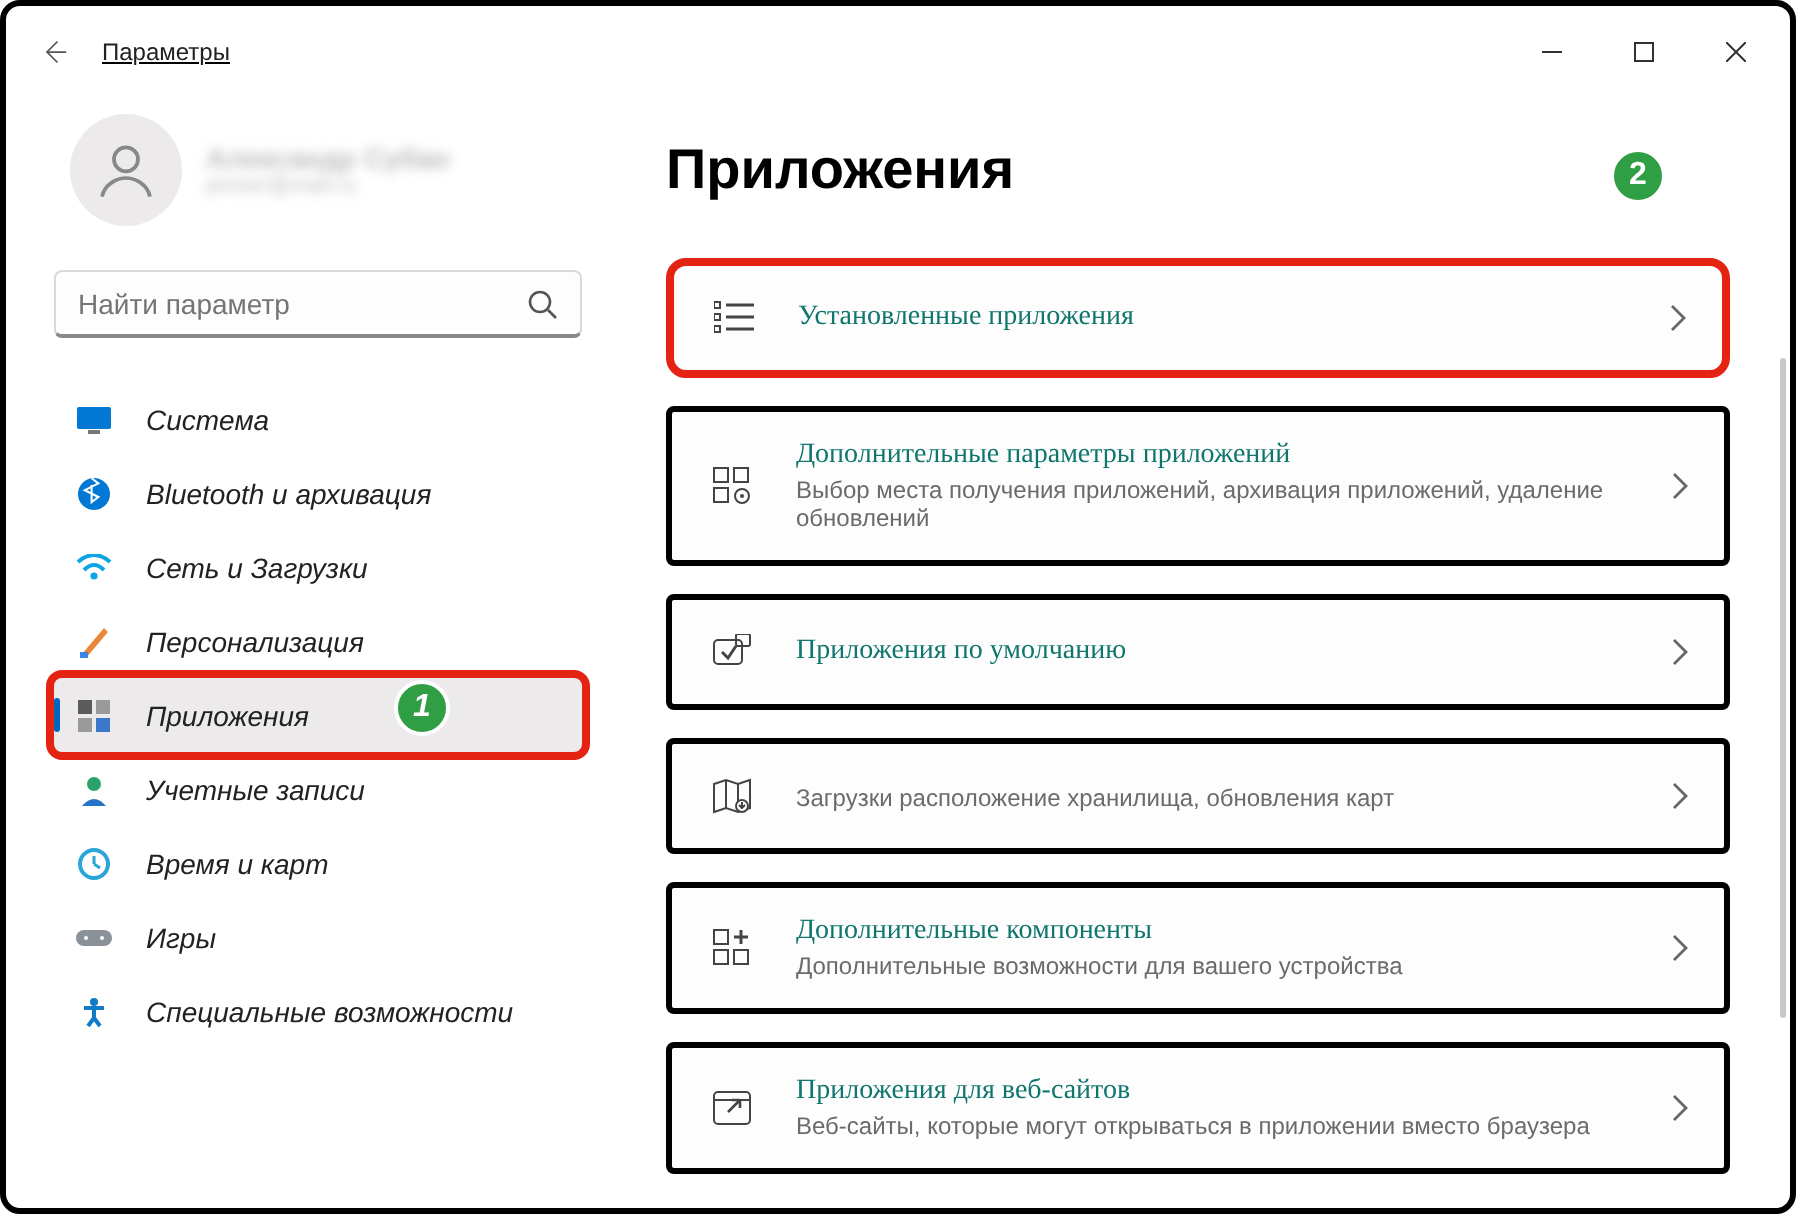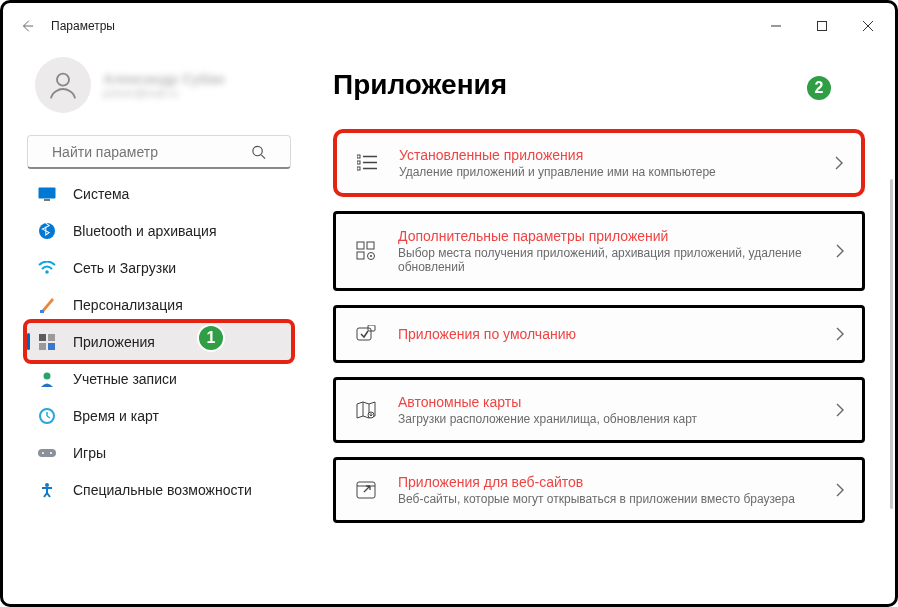--- a/index.html
+++ b/index.html
@@ -1,42 +1,42 @@
 <!DOCTYPE html>
 <html><head>
 <meta charset="utf-8">
 <style>
 * { box-sizing: border-box; margin: 0; padding: 0; font-family: "Segoe UI", sans-serif; }
 body { background: #fff; width: 898px; height: 607px; overflow: hidden; border: 3px solid #000; border-radius: 10px; position: relative; }
-.titlebar { height: 46px; display: flex; align-items: center; padding: 0 4px; }
+.titlebar { height: 46px; display: flex; align-items: center; padding: 0 4px; text-decoration: underline; }
 .back-btn { width: 40px; height: 40px; display: flex; align-items: center; justify-content: center; font-size: 16px; color: #555; cursor: pointer; }
 .title { font-size: 12px; color: #222; margin-left: 4px; }
 .win-ctrl { margin-left: auto; display: flex; }
 .win-ctrl div { width: 46px; height: 40px; display: flex; align-items: center; justify-content: center; color: #333; cursor: pointer; }
 .content { display: flex; height: calc(100% - 46px); }
 .sidebar { width: 300px; padding: 0 12px 0 24px; overflow: hidden; }
 .user { display: flex; align-items: center; margin: 8px 0 22px 8px; }
 .avatar { width: 56px; height: 56px; border-radius: 50%; background: #eceaea; display: flex; align-items: center; justify-content: center; }
 .user-text { margin-left: 12px; }
 .user-name, .user-sub { color: #bbb; filter: blur(3px); }
 .user-name { font-size: 14px; font-weight: 600; }
 .user-sub { font-size: 11px; }
-.search { height: 34px; border: 1px solid #d9d9d9; border-bottom: 2px solid #888; border-radius: 4px; display: flex; align-items: center; padding: 0 24px; margin-bottom: 6px; background: #fdfdfd; gap: 18px; }
+.search { height: 34px; border: 1px solid #d9d9d9; border-bottom: 2px solid #888; border-radius: 4px; display: flex; align-items: center; padding: 0 11px; margin-bottom: 22px; background: #fdfdfd; gap: 18px; }
 .search input { border: none; outline: none; flex: 1; font-size: 14px; background: transparent; color: #666; }
-.nav { list-style: none; }
+.nav { list-style: none; font-style: italic; }
 .nav li { height: 37px; display: flex; align-items: center; border-radius: 4px; padding: 0 10px; font-size: 14px; color: #222; cursor: pointer; position: relative; }
 .nav li .ico { width: 20px; height: 20px; margin-right: 16px; display: flex; align-items: center; justify-content: center; }
 .nav li.selected { background: #eceaea; }
 .nav li.selected::before { content: ""; position: absolute; left: 0; top: 10px; bottom: 10px; width: 3px; background: #0067c0; border-radius: 2px; }
 .main { flex: 1; padding: 0 30px 0 30px; overflow-y: auto; position: relative; }
 .page-title { font-size: 28px; font-weight: 600; margin: 20px 0 28px 0; }
 .item { border: 3px solid #000000; border-radius: 4px; background: #fdfdfd; padding: 14px 18px; display: flex; align-items: center; margin-bottom: 14px; cursor: pointer; }
 .item .ico { width: 24px; height: 24px; margin-right: 20px; color: #444; display: flex; align-items: center; justify-content: center; }
 .item .txt { flex: 1; }
-.item .t { font-size: 14px; color: #ef4444; }
+.item .t { font-size: 14px; color: #0f766e; font-family: Liberation Serif, serif; }
 .item .d { font-size: 12px; color: #6b6b6b; margin-top: 2px; }
 .item .chev { color: #666; }
 .hl-box { border: 4px solid #e42313; border-radius: 10px; }
 .hl-nav { position: absolute; left: -4px; top: -4px; right: -4px; bottom: -4px; border: 4px solid #e42313; border-radius: 8px; pointer-events: none; }
 .badge { width: 28px; height: 28px; border-radius: 50%; background: #2f9e44; border: 2px solid #fff; color: #fff; font-weight: 700; font-size: 16px; display: flex; align-items: center; justify-content: center; position: absolute; z-index: 10; }
 #badge-1 { left: 170px; top: 1px; }
 #badge-2 { right: 32px; top: -55px; }
 .item-wrap { position: relative; }
 .nav-wrap { position: relative; }
 .scrollhint { position: absolute; right: 2px; top: 130px; width: 3px; height: 330px; background: #c8c8c8; border-radius: 2px; }
@@ -197,21 +197,20 @@
               <rect x="0" y="1" width="3" height="3" stroke="#444" fill="none"></rect>
               <line x1="6" y1="2.5" x2="20" y2="2.5" stroke="#444" stroke-width="1.5"></line>
               <rect x="0" y="7" width="3" height="3" stroke="#444" fill="none"></rect>
               <line x1="6" y1="8.5" x2="20" y2="8.5" stroke="#444" stroke-width="1.5"></line>
               <rect x="0" y="13" width="3" height="3" stroke="#444" fill="none"></rect>
               <line x1="6" y1="14.5" x2="20" y2="14.5" stroke="#444" stroke-width="1.5"></line>
             </svg>
           </div>
         <div class="txt">
             <div class="t">Установленные приложения</div>
-            <div class="d">Удаление приложений и управление ими на компьютере</div>
           </div>
         <div class="chev">
             <svg width="8" height="14">
               <path d="M1 1 L7 7 L1 13" stroke="#666" fill="none" stroke-width="1.4"></path>
             </svg>
           </div>
       </div>
     </div>
 
     <div class="item">
@@ -257,30 +256,49 @@
       <div class="ico">
           <svg width="20" height="18" viewBox="0 0 20 18">
             <path d="M1 3 L7 1 L13 3 L19 1 V15 L13 17 L7 15 L1 17 Z" stroke="#444" fill="none"></path>
             <line x1="7" y1="1" x2="7" y2="15" stroke="#444"></line>
             <line x1="13" y1="3" x2="13" y2="17" stroke="#444"></line>
             <circle cx="15" cy="14" r="3" stroke="#444" fill="#fff"></circle>
             <path d="M15 12 v3 M13.5 13.5 L15 15 L16.5 13.5" stroke="#444" fill="none"></path>
           </svg>
         </div>
       <div class="txt">
-          <div class="t">Автономные карты</div>
           <div class="d">Загрузки расположение хранилища, обновления карт</div>
         </div>
       <div class="chev">
           <svg width="8" height="14">
             <path d="M1 1 L7 7 L1 13" stroke="#666" fill="none" stroke-width="1.4"></path>
           </svg>
         </div>
     </div>
 
+    <div class="item">
+      <div class="ico">
+          <svg width="20" height="20" viewBox="0 0 20 20">
+            <rect x="1" y="1" width="7" height="7" stroke="#444" fill="none"></rect>
+            <rect x="1" y="11" width="7" height="7" stroke="#444" fill="none"></rect>
+            <rect x="11" y="11" width="7" height="7" stroke="#444" fill="none"></rect>
+            <line x1="14.5" y1="1" x2="14.5" y2="8" stroke="#444" stroke-width="1.5"></line>
+            <line x1="11" y1="4.5" x2="18" y2="4.5" stroke="#444" stroke-width="1.5"></line>
+          </svg>
+        </div>
+      <div class="txt">
+          <div class="t">Дополнительные компоненты</div>
+          <div class="d">Дополнительные возможности для вашего устройства</div>
+        </div>
+      <div class="chev">
+          <svg width="8" height="14">
+            <path d="M1 1 L7 7 L1 13" stroke="#666" fill="none" stroke-width="1.4"></path>
+          </svg>
+        </div>
+    </div>
 
     <div class="item">
       <div class="ico">
           <svg width="20" height="18" viewBox="0 0 20 18">
             <rect x="1" y="1" width="18" height="16" rx="2" stroke="#444" fill="none"></rect>
             <line x1="1" y1="5" x2="19" y2="5" stroke="#444"></line>
             <path d="M8 11 L14 5 M14 5 h-4 M14 5 v4" stroke="#444" fill="none" stroke-width="1.3"></path>
           </svg>
         </div>
       <div class="txt">

